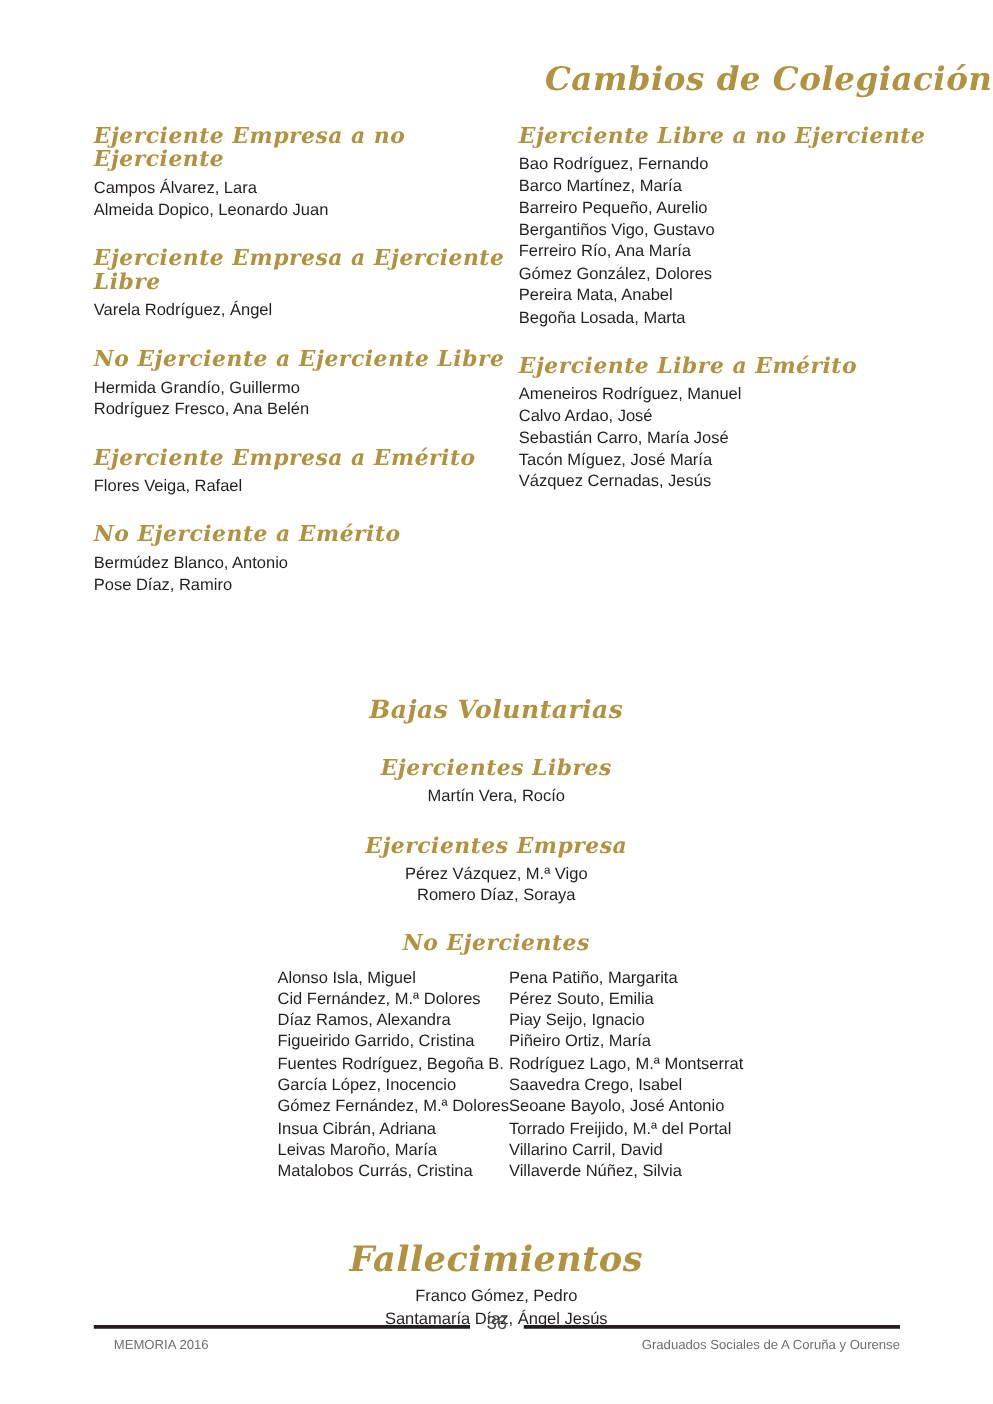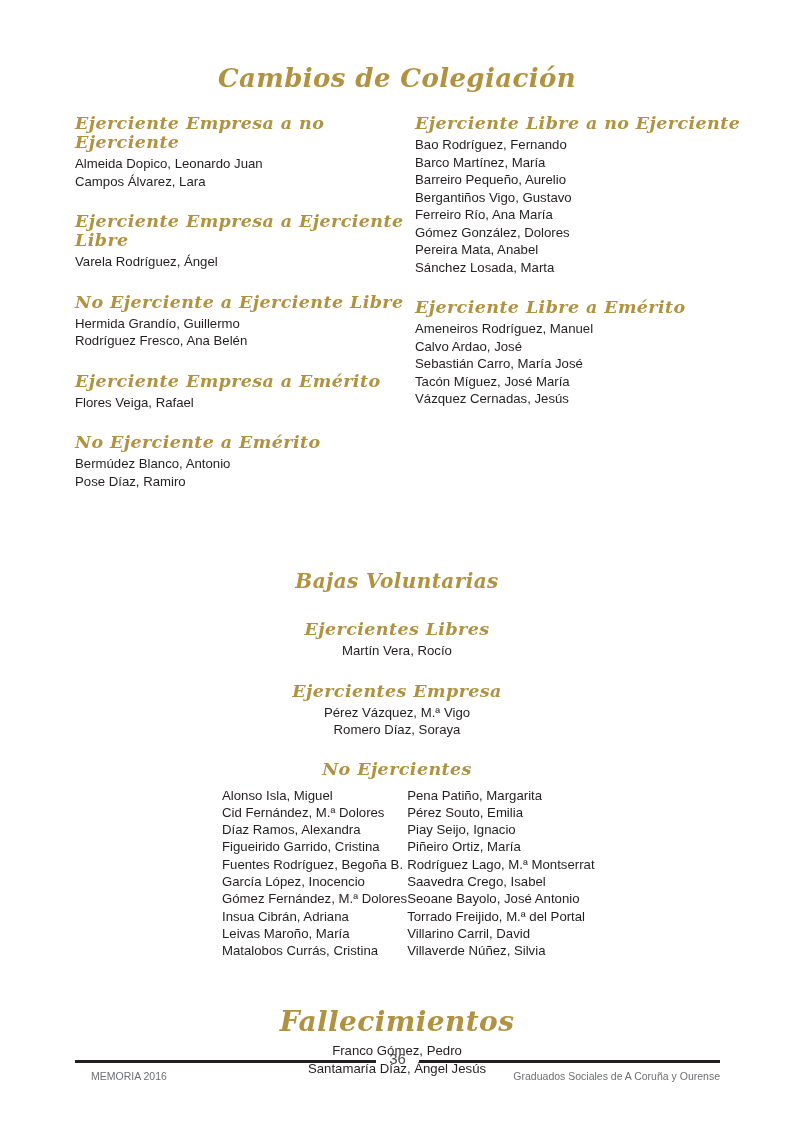--- a/index.html
+++ b/index.html
@@ -26,21 +26,21 @@
     font-weight:700;
     color:var(--gold);
     letter-spacing:.4px;
   }
   .title-xl{
     text-align:center;
     font-size:26px;
     line-height:32px;
     margin:0;
   }
-  .title-cambios{padding-top:62px;}
+  .title-cambios{padding-top:48px;text-align:right;}
   .title-bajas{font-size:20px;line-height:30px;margin-top:54px;font-style:italic;}
   .title-fallecimientos{font-size:28px;line-height:30px;margin-top:48px;}
   .two-col{
     display:grid;
     grid-template-columns:340px auto;
     align-items:start;
     margin:20px 0 0 75px;
   }
   .group{margin:0 0 22px 0;}
   .group-heading{
@@ -97,22 +97,22 @@
 
 <div class="page">
 
   <h1 class="script title-xl title-cambios">Cambios de Colegiación</h1>
 
   <div class="two-col">
 
     <div class="col">
       <div class="group">
         <h2 class="script group-heading">Ejerciente Empresa a no Ejerciente</h2>
+        <div class="name">Campos Álvarez, Lara</div>
         <div class="name">Almeida Dopico, Leonardo Juan</div>
-        <div class="name">Campos Álvarez, Lara</div>
       </div>
       <div class="group">
         <h2 class="script group-heading">Ejerciente Empresa a Ejerciente Libre</h2>
         <div class="name">Varela Rodríguez, Ángel</div>
       </div>
       <div class="group">
         <h2 class="script group-heading">No Ejerciente a Ejerciente Libre</h2>
         <div class="name">Hermida Grandío, Guillermo</div>
         <div class="name">Rodríguez Fresco, Ana Belén</div>
       </div>
@@ -130,21 +130,21 @@
     <div class="col">
       <div class="group">
         <h2 class="script group-heading">Ejerciente Libre a no Ejerciente</h2>
         <div class="name">Bao Rodríguez, Fernando</div>
         <div class="name">Barco Martínez, María</div>
         <div class="name">Barreiro Pequeño, Aurelio</div>
         <div class="name">Bergantiños Vigo, Gustavo</div>
         <div class="name">Ferreiro Río, Ana María</div>
         <div class="name">Gómez González, Dolores</div>
         <div class="name">Pereira Mata, Anabel</div>
-        <div class="name">Sánchez Losada, Marta</div>
+        <div class="name">Begoña Losada, Marta</div>
       </div>
       <div class="group">
         <h2 class="script group-heading">Ejerciente Libre a Emérito</h2>
         <div class="name">Ameneiros Rodríguez, Manuel</div>
         <div class="name">Calvo Ardao, José</div>
         <div class="name">Sebastián Carro, María José</div>
         <div class="name">Tacón Míguez, José María</div>
         <div class="name">Vázquez Cernadas, Jesús</div>
       </div>
     </div>

